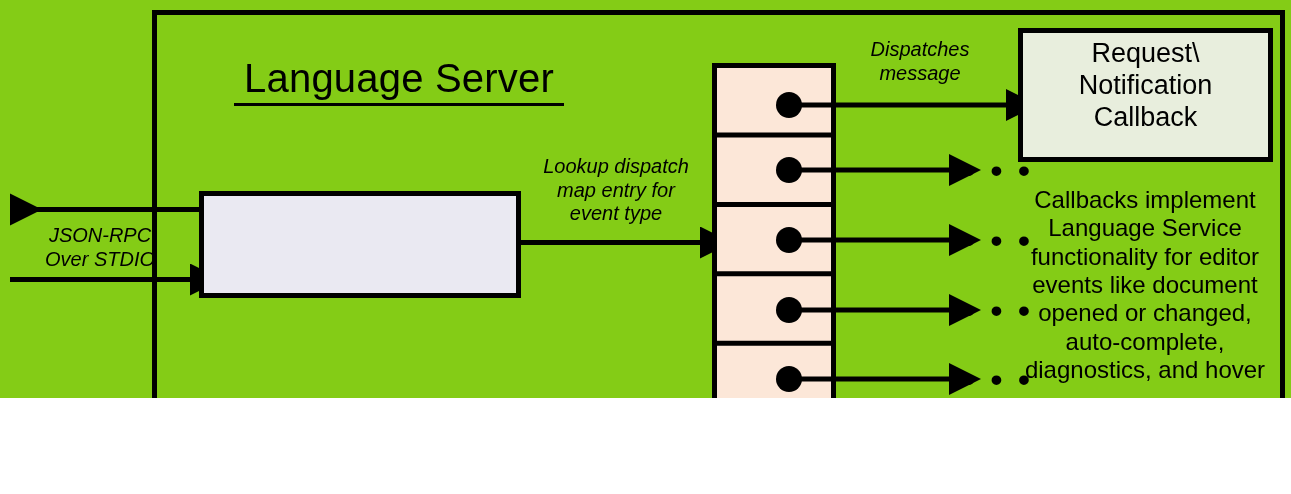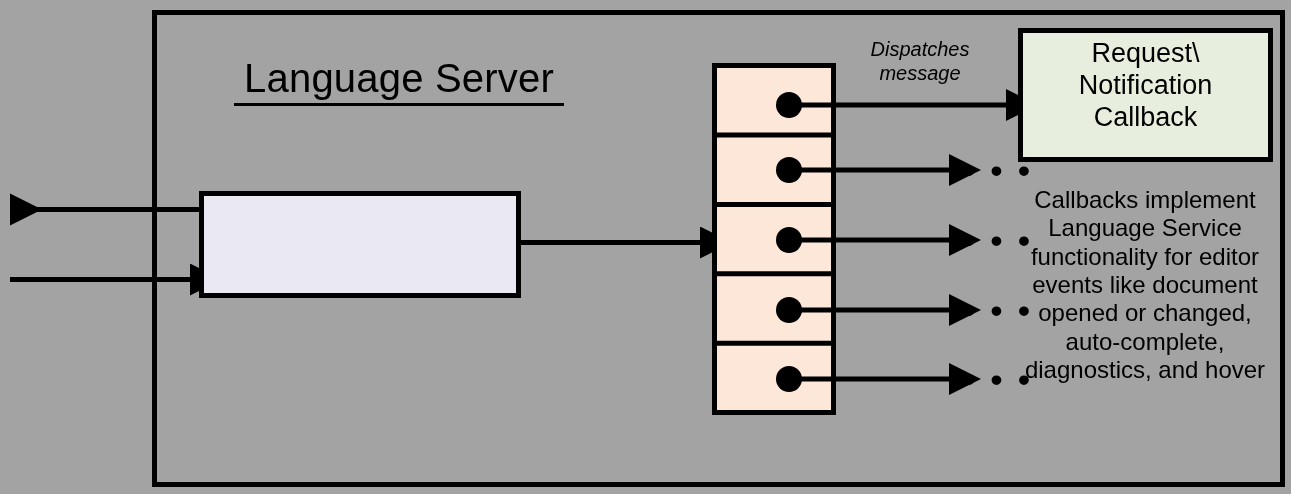--- a/index.html
+++ b/index.html
@@ -3,22 +3,22 @@
 <meta charset="utf-8">
 <style>
   html, body {
     margin: 0;
     padding: 0;
     background: #ffffff;
   }
   #canvas {
     position: relative;
     width: 1291px;
-    height: 494px;
-    background: #a3a3a3;
+    height: 398px;
+    background: #84cc16;
     font-family: "Liberation Sans", sans-serif;
     overflow: hidden;
   }
   #svg-layer {
     position: absolute;
     left: 0;
     top: 0;
     width: 1291px;
     height: 494px;
   }
@@ -95,23 +95,28 @@
     <line x1="789" y1="310" x2="955" y2="310" stroke="#000000" stroke-width="5" marker-end="url(#arrow)"></line>
 
     <circle cx="789" cy="379" r="13" fill="#000000"></circle>
     <line x1="789" y1="379" x2="955" y2="379" stroke="#000000" stroke-width="5" marker-end="url(#arrow)"></line>
 
     <rect x="1020.5" y="30.5" width="250" height="129" fill="#e8eedd" stroke="#000000" stroke-width="5"></rect>
   </svg>
 
   <div class="txt title-text" style="left:234px; top:55px; width:330px;">Language Server</div>
 
+  <div class="txt edge-label" style="left:20px; top:224px; width:160px;">JSON-RPC
+Over STDIO</div>
 
 
 
+  <div class="txt edge-label" style="left:516px; top:155px; width:200px;">Lookup dispatch
+map entry for
+event type</div>
 
   <div class="txt edge-label" style="left:835px; top:38px; width:170px;">Dispatches
 message</div>
 
 
   <div class="txt box-label" style="left:1022px; top:38px; width:247px;">Request\
 Notification
 Callback</div>
 
   <div class="txt caption" style="left:1012px; top:186px; width:266px;">Callbacks implement

